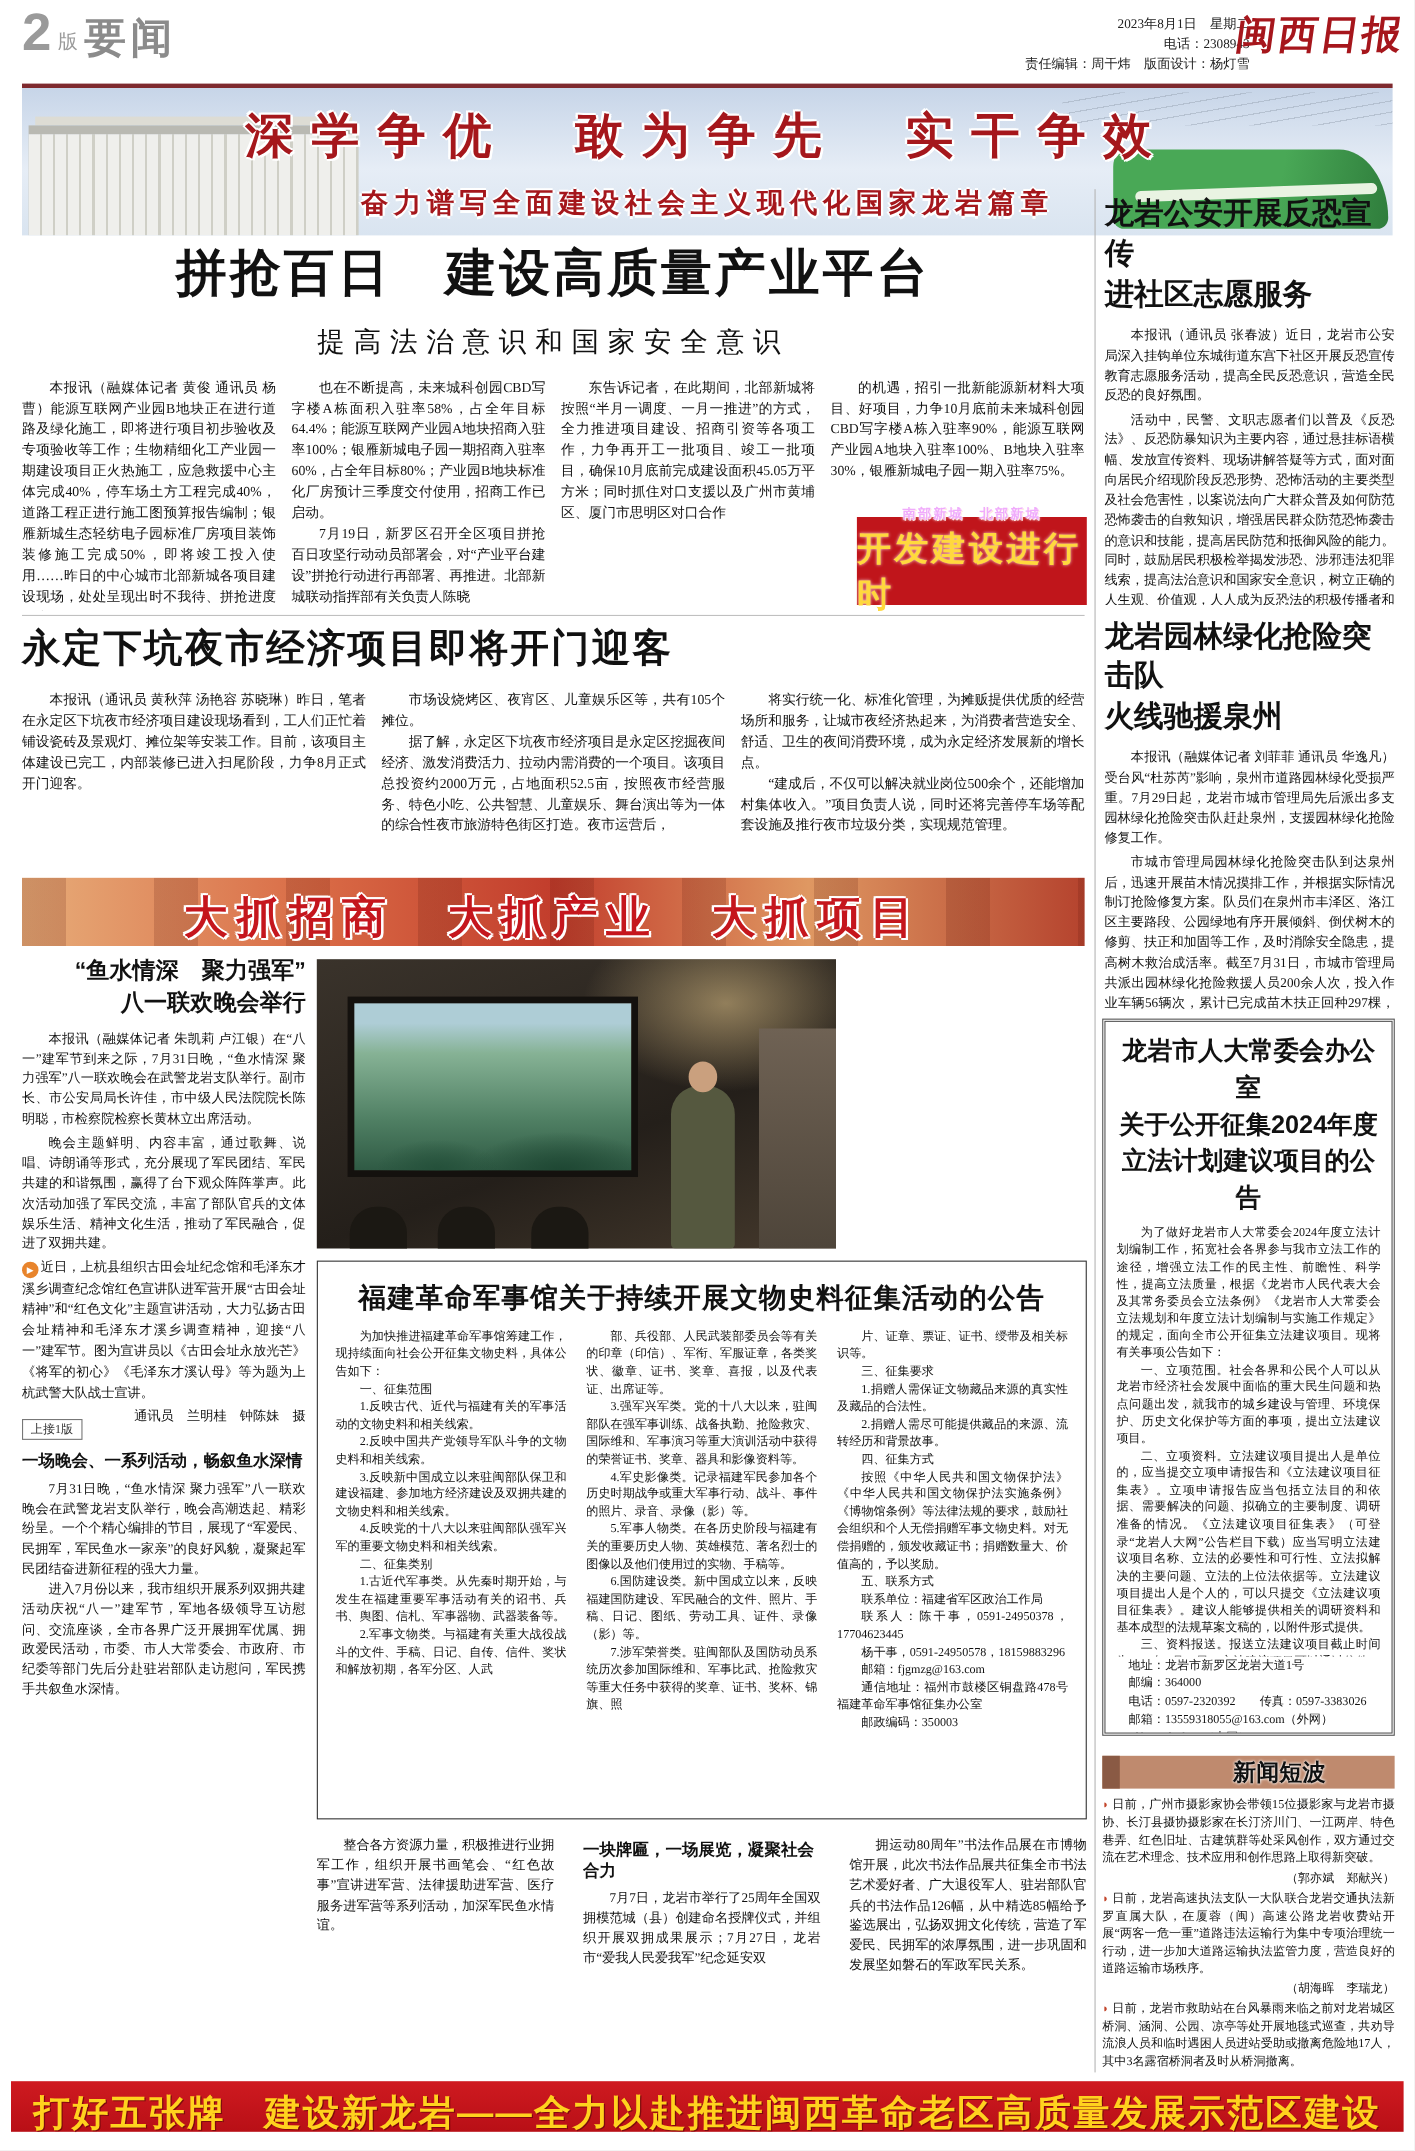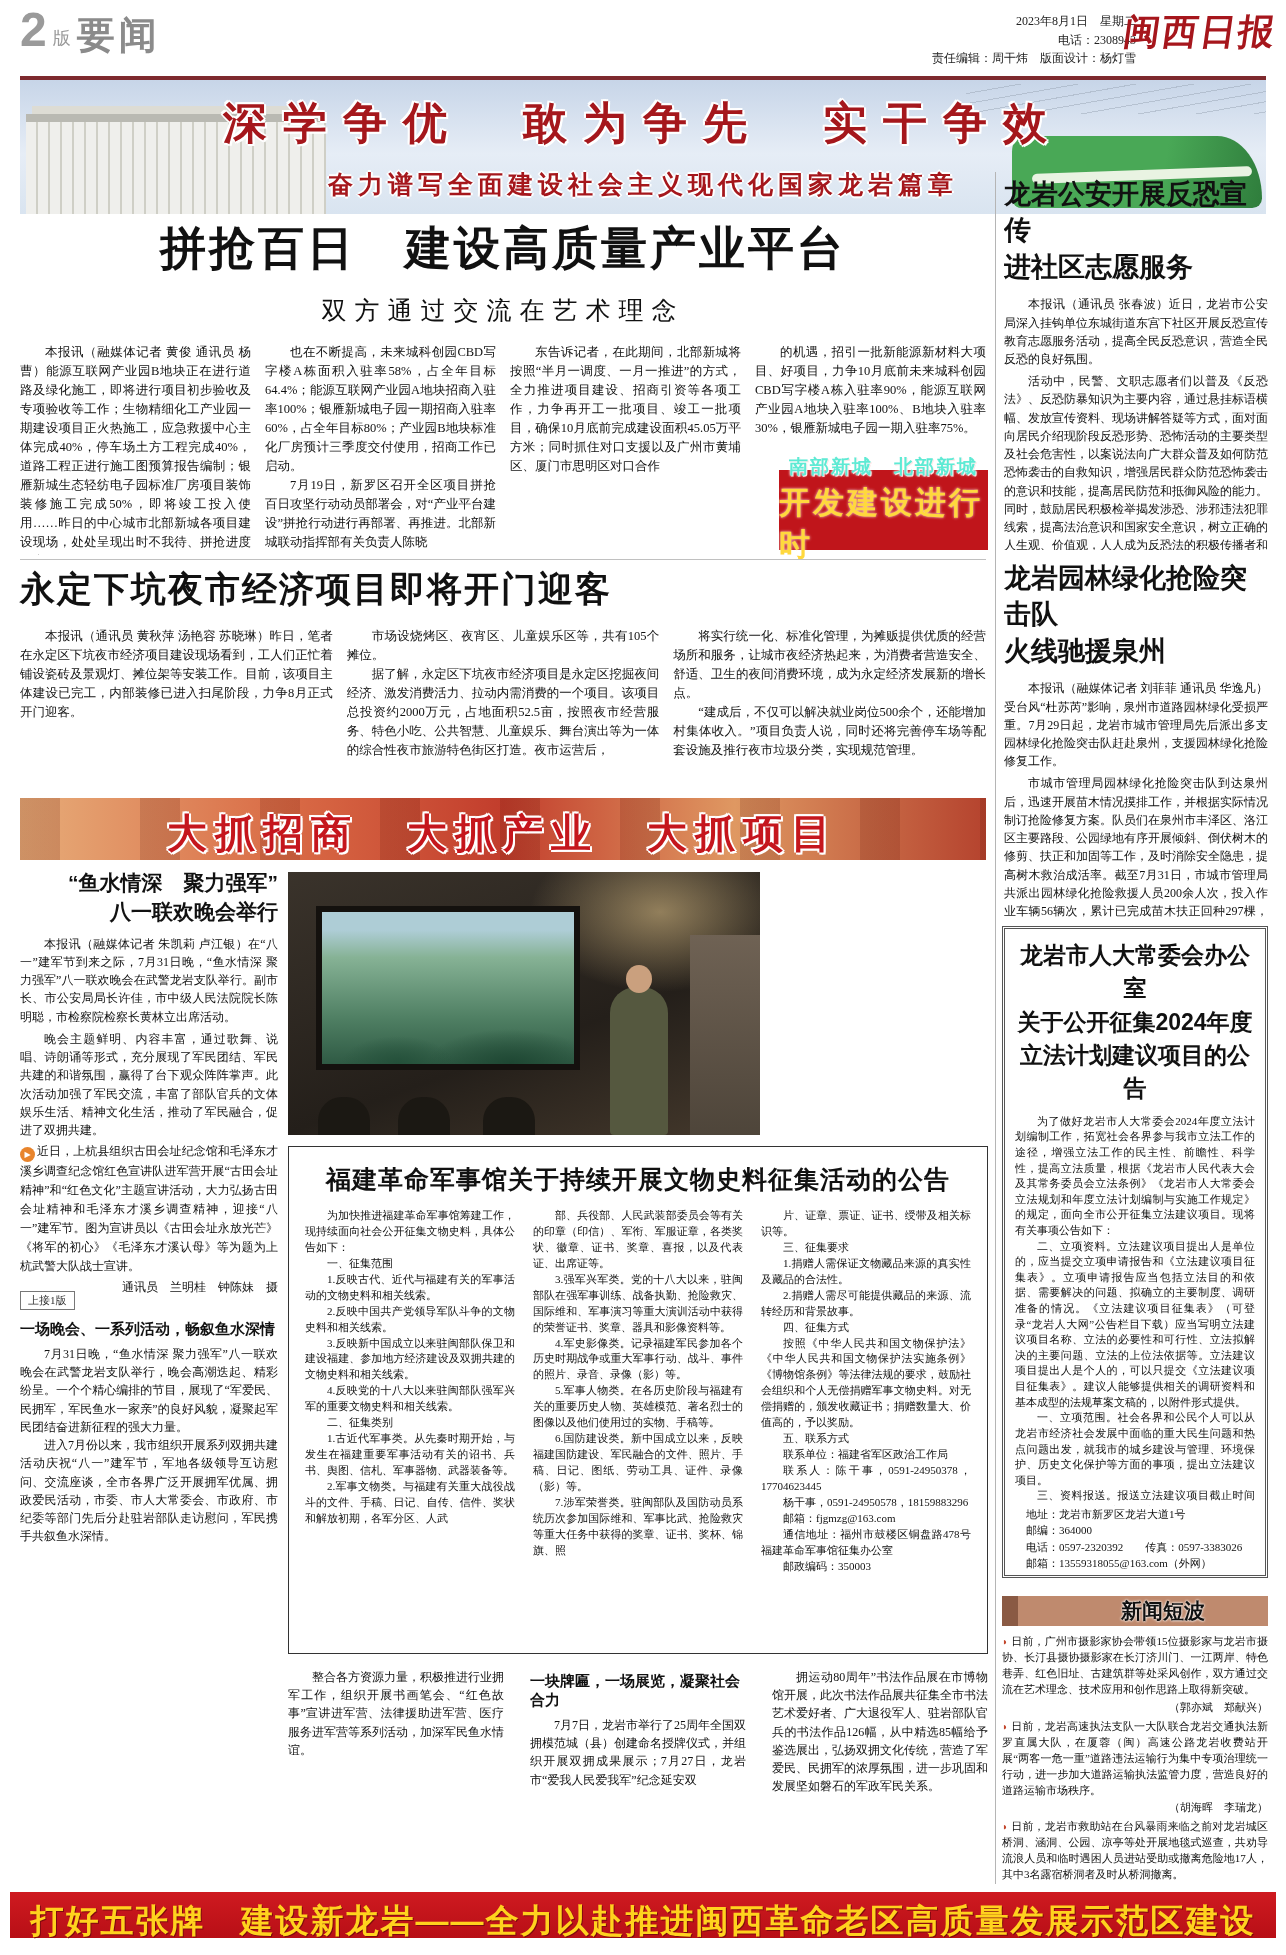--- a/index.html
+++ b/index.html
@@ -41,21 +41,21 @@
   .lead{left:20px;top:218px;width:966px;}
   .lead-h1{text-align:center;font-family:"Liberation Sans","DejaVu Sans",sans-serif;font-size:46px;font-weight:900;letter-spacing:3px;}
   .lead-h2{text-align:center;font-size:25px;margin-top:14px;letter-spacing:8px;}
   .cols{display:flex;gap:14px;overflow:hidden;}
   .col{flex:1;overflow:hidden;}
   p.bp{margin:0;font-size:12.5px;line-height:1.52;text-align:justify;text-indent:2em;}
   .lead .cols{margin-top:16px;height:212px;}
 
   .promo{left:779px;top:470px;width:209px;height:80px;background:#c0151b;display:flex;flex-direction:column;
          align-items:center;justify-content:center;gap:2px;}
-  .promo-l1{font-family:Liberation Mono, monospace;font-size:19px;font-weight:900;color:#5eead4;letter-spacing:2px;
+  .promo-l1{font-family:Liberation Mono, monospace;font-size:12px;font-weight:900;color:#f0abfc;letter-spacing:2px;
             text-shadow:0 0 3px #fff,0 0 2px #fff,1px 1px 0 #ffd9d9;}
   .promo-l2{font-family:"Liberation Sans","DejaVu Sans",sans-serif;font-size:31px;font-weight:900;color:#ffd83d;letter-spacing:3px;
             text-shadow:0 0 3px rgba(255,255,255,.85);}
 
   
   .nm{left:20px;top:566px;width:966px;}
   .nm-h1{text-align:left;font-family:"Liberation Sans","DejaVu Sans",sans-serif;font-size:35px;font-weight:900;letter-spacing:2px;}
   .nm .cols{margin-top:14px;height:166px;}
 
   .banner2{left:20px;top:798px;width:966px;height:62px;overflow:hidden;
@@ -150,21 +150,21 @@
     <div class="train"></div>
     <div class="train-stripe"></div>
     <div class="slg1">深学争优　敢为争先　实干争效</div>
     <div class="slg2">奋力谱写全面建设社会主义现代化国家龙岩篇章</div>
   </div>
 
   <div class="abs vrule"></div>
 
   <div class="abs lead">
     <div class="lead-h1">拼抢百日　建设高质量产业平台</div>
-    <div class="lead-h2">双方通过交流在艺术理念</div>
+    <div class="lead-h2">提高法治意识和国家安全意识</div>
     <div class="cols">
       <div class="col">
         <p class="bp">本报讯（融媒体记者 黄俊 通讯员 杨曹）能源互联网产业园B地块正在进行道路及绿化施工，即将进行项目初步验收及专项验收等工作；生物精细化工产业园一期建设项目正火热施工，应急救援中心主体完成40%，停车场土方工程完成40%，道路工程正进行施工图预算报告编制；银雁新城生态轻纺电子园标准厂房项目装饰装修施工完成50%，即将竣工投入使用……昨日的中心城市北部新城各项目建设现场，处处呈现出时不我待、拼抢进度的喜人景象。</p>
 
       </div>
       <div class="col">
         <p class="bp">也在不断提高，未来城科创园CBD写字楼A栋面积入驻率58%，占全年目标64.4%；能源互联网产业园A地块招商入驻率100%；银雁新城电子园一期招商入驻率60%，占全年目标80%；产业园B地块标准化厂房预计三季度交付使用，招商工作已启动。</p>
         <p class="bp">7月19日，新罗区召开全区项目拼抢百日攻坚行动动员部署会，对“产业平台建设”拼抢行动进行再部署、再推进。北部新城联动指挥部有关负责人陈晓</p>
       </div>
       <div class="col">
@@ -304,22 +304,22 @@
     <p class="bp">本报讯（融媒体记者 刘菲菲 通讯员 华逸凡）受台风“杜苏芮”影响，泉州市道路园林绿化受损严重。7月29日起，龙岩市城市管理局先后派出多支园林绿化抢险突击队赶赴泉州，支援园林绿化抢险修复工作。</p>
     <p class="bp">市城市管理局园林绿化抢险突击队到达泉州后，迅速开展苗木情况摸排工作，并根据实际情况制订抢险修复方案。队员们在泉州市丰泽区、洛江区主要路段、公园绿地有序开展倾斜、倒伏树木的修剪、扶正和加固等工作，及时消除安全隐患，提高树木救治成活率。截至7月31日，市城市管理局共派出园林绿化抢险救援人员200余人次，投入作业车辆56辆次，累计已完成苗木扶正回种297棵，苗木断枝修剪530棵，支撑加固20余套。风雨无情人有情，龙岩市城市管理局园林绿化抢险突击队将持续支援泉州园林绿化灾后恢复工作。</p>
   </div>
 
   <div class="abs sbbox">
     <div class="law-t">龙岩市人大常委会办公室</div>
     <div class="law-t">关于公开征集2024年度</div>
     <div class="law-t">立法计划建议项目的公告</div>
     <div class="law-body">
       <p class="bp">为了做好龙岩市人大常委会2024年度立法计划编制工作，拓宽社会各界参与我市立法工作的途径，增强立法工作的民主性、前瞻性、科学性，提高立法质量，根据《龙岩市人民代表大会及其常务委员会立法条例》《龙岩市人大常委会立法规划和年度立法计划编制与实施工作规定》的规定，面向全市公开征集立法建议项目。现将有关事项公告如下：</p>
+      <p class="bp">一、立项范围。社会各界和公民个人可以从龙岩市经济社会发展中面临的重大民生问题和热点问题出发，就我市的城乡建设与管理、环境保护、历史文化保护等方面的事项，提出立法建议项目。</p>
       <p class="bp">二、立项资料。立法建议项目提出人是单位的，应当提交立项申请报告和《立法建议项目征集表》。立项申请报告应当包括立法目的和依据、需要解决的问题、拟确立的主要制度、调研准备的情况。《立法建议项目征集表》（可登录“龙岩人大网”公告栏目下载）应当写明立法建议项目名称、立法的必要性和可行性、立法拟解决的主要问题、立法的上位法依据等。立法建议项目提出人是个人的，可以只提交《立法建议项目征集表》。建议人能够提供相关的调研资料和基本成型的法规草案文稿的，以附件形式提供。</p>
-      <p class="bp">一、立项范围。社会各界和公民个人可以从龙岩市经济社会发展中面临的重大民生问题和热点问题出发，就我市的城乡建设与管理、环境保护、历史文化保护等方面的事项，提出立法建议项目。</p>
       <p class="bp">三、资料报送。报送立法建议项目截止时间为2023年8月30日。立法建议项目可以通过信件、传真或者电子邮件等方式报给龙岩市人大常委会法制工作委员会，来信请注明“立法建议项目”字样。</p>
     </div>
     <div class="law-contact">
       <p>地址：龙岩市新罗区龙岩大道1号</p>
       <p>邮编：364000</p>
       <p>电话：0597-2320392　　传真：0597-3383026</p>
       <p>邮箱：13559318055@163.com（外网）</p>
       <p>rdfgw@ly.fj.cn（内网）</p>
     </div>
 

